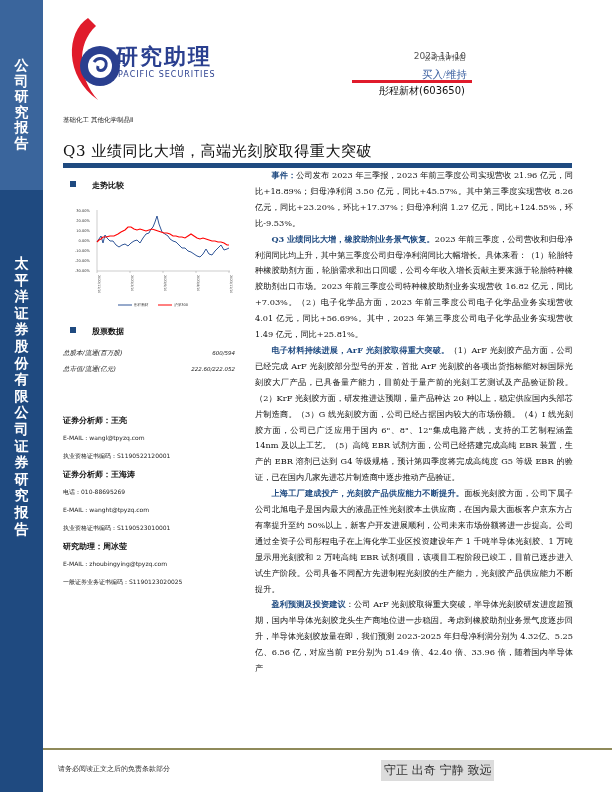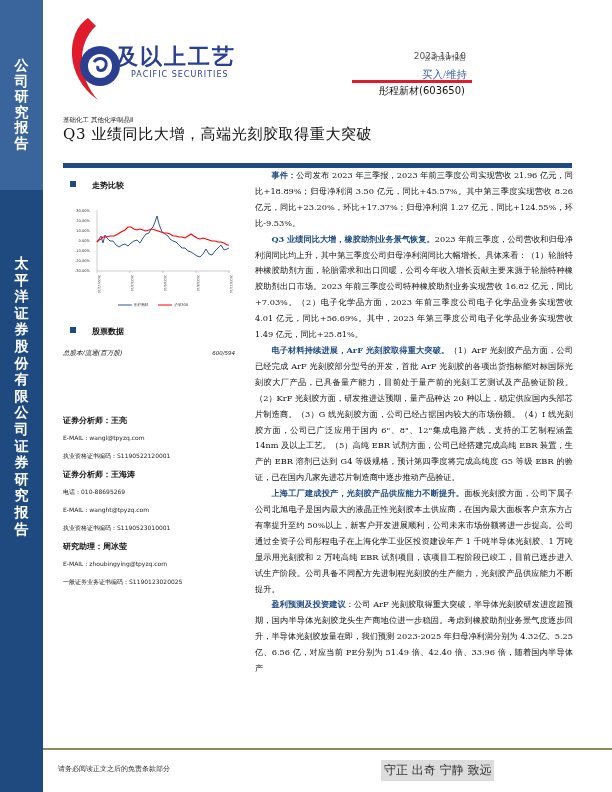--- a/index.html
+++ b/index.html
@@ -15,29 +15,29 @@
     position: absolute; left: 0; width: 43px; text-align: center;
     color: #ffffff; font-family: "DejaVu Serif", "Liberation Serif", serif;
     font-weight: bold; font-size: 14px; line-height: 15.5px;
   }
   .side-text span { display: block; }
   .side-text.t1 { top: 58px; }
   .side-text.t2 { top: 255px; font-size: 14px; line-height: 16.6px; }
 
   .logo { position: absolute; left: 58px; top: 14px; width: 180px; height: 90px; }
   .logo-cn { position: absolute; left: 116px; top: 42px; font-size: 22px; font-weight: bold; color: #2a3f8f; letter-spacing: 2px; font-family: "DejaVu Sans", sans-serif; }
-  .logo-en { position: absolute; left: 131px; top: 70px; font-size: 8px; color: #2a3f8f; letter-spacing: 1px; font-family: "DejaVu Sans", sans-serif; }
+  .logo-en { position: absolute; left: 118px; top: 70px; font-size: 8px; color: #2a3f8f; letter-spacing: 1px; font-family: "DejaVu Sans", sans-serif; }
   .hdr-date { position: absolute; right: 146px; top: 51px; font-size: 9px; color: #555; }
   .hdr-type { position: absolute; right: 146px; top: 53px; font-size: 7px; color: #555; }
   .hdr-rating { position: absolute; right: 145px; top: 68px; font-size: 10.5px; color: #3a5fa0; font-family: Liberation Serif, serif; }
   .hdr-redline { position: absolute; left: 352px; top: 80px; width: 120px; height: 3px; background: #e01b2b; }
   .hdr-stock { position: absolute; right: 147px; top: 84px; font-size: 10px; color: #111; margin-left: 27px; }
 
   .industry { position: absolute; left: 63px; top: 116px; font-size: 6.5px; color: #222; }
-  .title { position: absolute; left: 63px; top: 125px; font-size: 15px; color: #111; font-family: "DejaVu Serif", "Liberation Serif", serif; letter-spacing: 0.6px; }
+  .title { position: absolute; left: 63px; top: 142px; font-size: 15px; color: #111; font-family: "DejaVu Serif", "Liberation Serif", serif; letter-spacing: 0.6px; }
   .title-bar { position: absolute; left: 63px; top: 163px; width: 509px; height: 5px; background: #1f4a80; }
 
   .sec-head { position: absolute; left: 70px; font-size: 8px; font-weight: bold; font-family: "DejaVu Serif", "Liberation Serif", serif; }
   .sec-head .sq { display: inline-block; width: 6px; height: 6px; background: #1f4a80; margin-right: 16px; vertical-align: 1px; }
 
   .chart { position: absolute; left: 70px; top: 205px; width: 165px; height: 110px; }
 
   .stock-table { position: absolute; left: 63px; top: 345px; width: 172px; font-size: 6.5px; font-style: italic; }
   .stock-row { display: flex; justify-content: space-between; height: 16px; line-height: 16px; }
   .stock-row .lbl { font-family: "DejaVu Serif", serif; color: #222; }
@@ -89,21 +89,21 @@
   </div>
 </div>
 
 <div>
   <svg class="logo" viewBox="0 0 180 90">
     <path d="M30 4 C8 18, 6 62, 40 86 C20 64, 18 30, 38 12 Z" fill="#e01b2b"></path>
     <circle cx="42" cy="52" r="20" fill="#2a3f8f"></circle>
     <circle cx="42" cy="52" r="12" fill="#ffffff"></circle>
     <path d="M36 48 C40 42, 50 44, 48 52 C46 58, 38 58, 40 52" stroke="#2a3f8f" stroke-width="3" fill="none"></path>
   </svg>
-  <div class="logo-cn">及以上工艺</div>
+  <div class="logo-cn">研究助理</div>
   <div class="logo-en">PACIFIC SECURITIES</div>
 </div>
 
 <div class="hdr-date">2023-11-10</div>
 <div class="hdr-type">公司点评报告</div>
 <div class="hdr-rating">买入/维持</div>
 <div class="hdr-redline"></div>
 <div class="hdr-stock">彤程新材(603650)</div>
 
 <div class="industry">基础化工 其他化学制品Ⅱ</div>
@@ -151,20 +151,24 @@
 </svg>
 
 <div class="sec-head" style="top:326px;">
   <span class="sq"></span><span>股票数据</span>
 </div>
 <div class="stock-table">
   <div class="stock-row">
     <span class="lbl">总股本/流通(百万股)</span>
     <span class="val">600/594</span>
   </div>
+  <div class="stock-row">
+    <span class="lbl">总市值/流通(亿元)</span>
+    <span class="val">222.60/222.052</span>
+  </div>
 </div>
 
 <div class="analyst" style="top:411px;">
   <div class="name">证券分析师：王亮</div>
   <div class="line">E-MAIL：wangl@tpyzq.com</div>
   <div class="line">执业资格证书编码：S1190522120001</div>
 </div>
 <div class="analyst" style="top:465px;">
   <div class="name">证券分析师：王海涛</div>
   <div class="line">电话：010-88695269</div>

